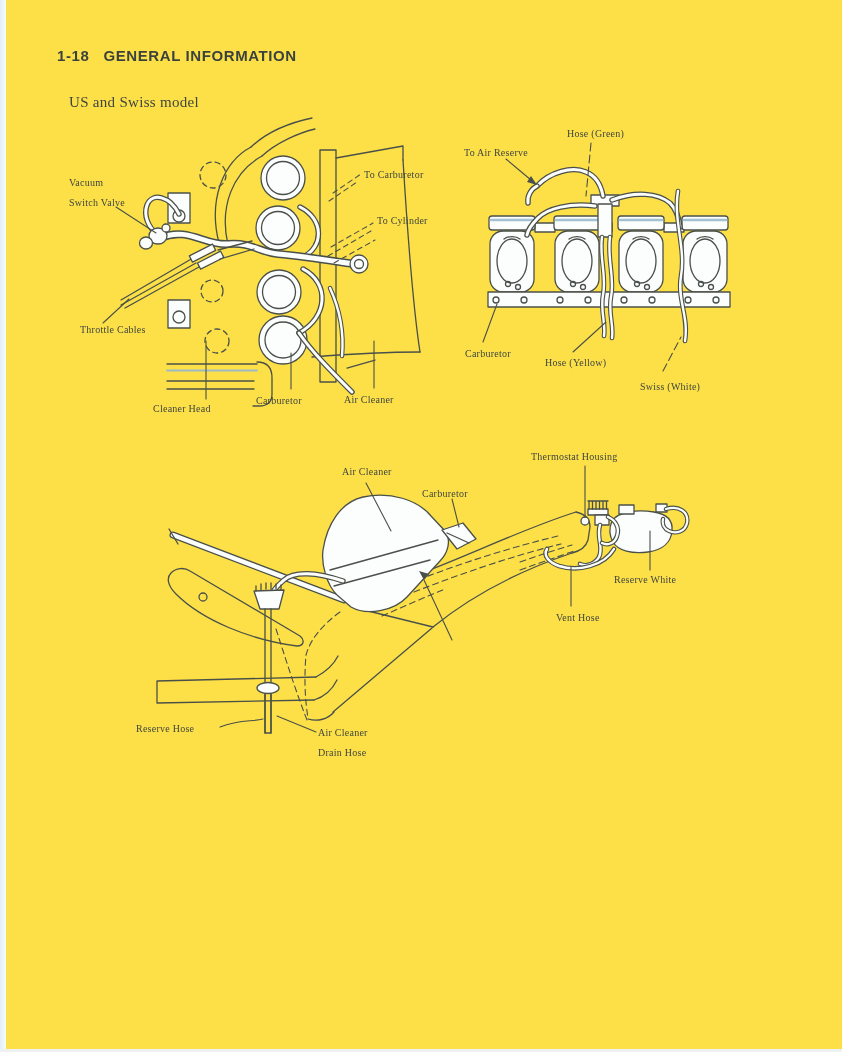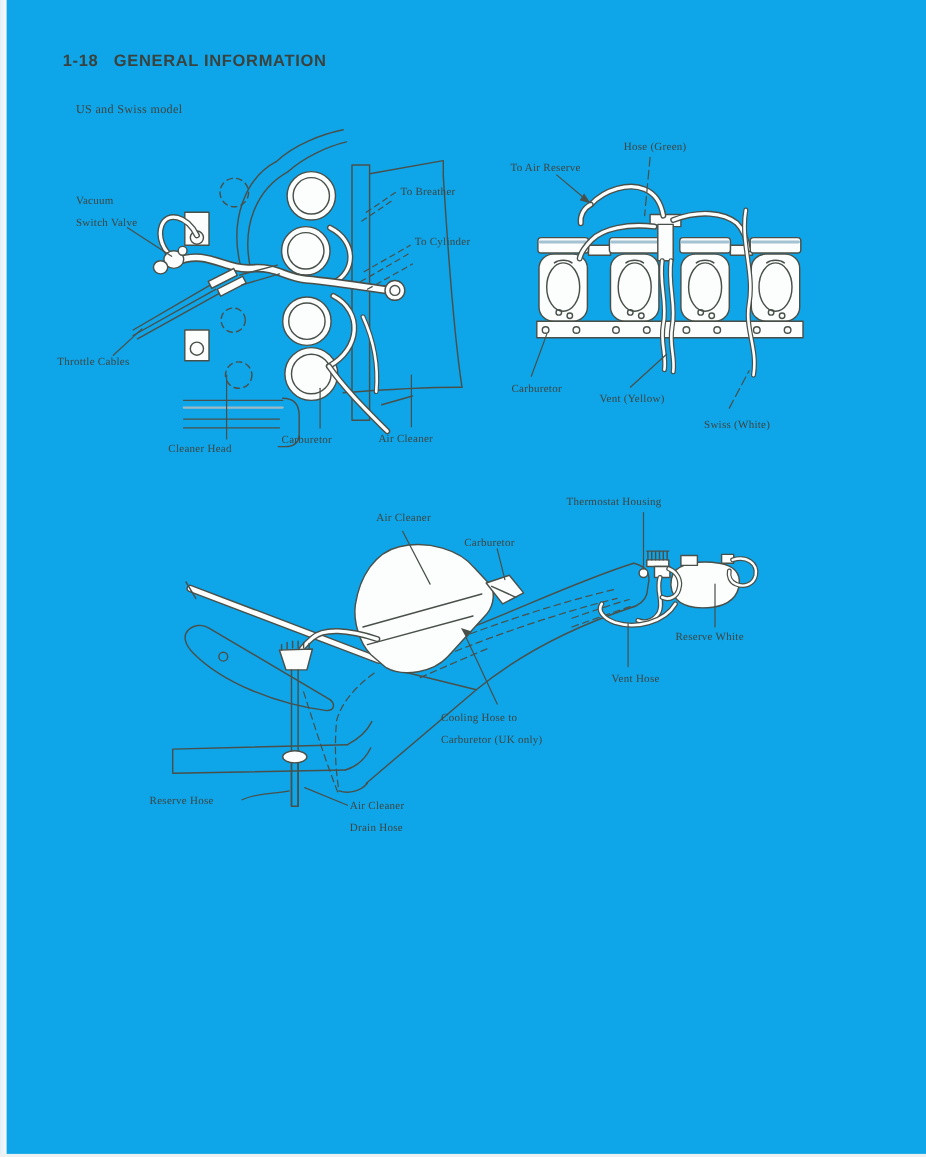--- a/index.html
+++ b/index.html
@@ -1,37 +1,37 @@
 <!DOCTYPE html>
 <html><head>
 <meta charset="utf-8">
 <style>
   html,body{margin:0;padding:0;background:#ffffff;}
   #page{
     position:relative; width:842px; height:1052px;
-    background:#0ea5e9; overflow:hidden;
+    background:#fde047; overflow:hidden;
     font-family:"Liberation Serif", serif;
   }
   #scan-edge-left{
     position:absolute; left:0; top:0; width:6px; height:1052px;
     background:linear-gradient(90deg,#e3eff5,#f6fafb); 
   }
   #scan-edge-bottom{
     position:absolute; left:0; bottom:0; width:842px; height:3px;
     background:#eef1f2;
   }
   .hdr{
     position:absolute; left:57px; top:47px;
     font-family:"Liberation Sans", sans-serif;
     font-size:15px; font-weight:bold; color:#3a423e; letter-spacing:0.6px;
   }
   .hdr .sect{ margin-right:14px; }
   .model-note{
     position:absolute; left:69px; top:94px;
-    font-size:11px; color:#3f4641; letter-spacing:0.3px;
+    font-size:15px; color:#3f4641; letter-spacing:0.3px;
   }
   .label{
     position:absolute;
     font-size:10px; line-height:20px; color:#3f4641;
     letter-spacing:0.25px; white-space:pre-line;
   }
   svg.diagram{ position:absolute; overflow:visible; }
 </style>
 </head>
 <body>
@@ -128,25 +128,25 @@
       <path d="M206,341 L206,399"></path>
       <path d="M291,353 L291,389"></path>
       <path d="M374,341 L374,388"></path>
       <path d="M333,193 L361,174 M329,201 L357,182" stroke-dasharray="5,4"></path>
       <path d="M331,247 L373,223 M328,256 L371,231 M334,263 L375,240" stroke-dasharray="5,4"></path>
     </g>
   </svg>
 
   <div class="label" style="left:69px;  top:173px">Vacuum
 Switch Valve</div>
-  <div class="label" style="left:52px;  top:320px">Throttle Cables</div>
+  <div class="label" style="left:80px;  top:320px">Throttle Cables</div>
   <div class="label" style="left:153px; top:399px">Cleaner Head</div>
   <div class="label" style="left:256px; top:391px">Carburetor</div>
   <div class="label" style="left:344px; top:390px">Air Cleaner</div>
-  <div class="label" style="left:364px; top:165px">To Breather</div>
+  <div class="label" style="left:364px; top:165px">To Carburetor</div>
   <div class="label" style="left:377px; top:211px">To Cylinder</div>
 
   <svg class="diagram" style="left:450px; top:115px; width:345px; height:280px" viewBox="450 115 345 280" fill="none" stroke="#49504a" stroke-width="1.3" stroke-linecap="round" stroke-linejoin="round">
 
     <g>
       <g fill="#fcfdfd">
         <rect x="535" y="223" width="20" height="9"></rect>
         <rect x="600" y="223" width="12" height="9"></rect>
         <rect x="664" y="223" width="20" height="9"></rect>
       </g>
@@ -235,21 +235,21 @@
       <path d="M591,143 L586,196" stroke-dasharray="8,4"></path>
       <path d="M483,342 L497,304"></path>
       <path d="M573,352 L606,322"></path>
       <path d="M663,371 L681,337" stroke-dasharray="8,4"></path>
     </g>
   </svg>
 
   <div class="label" style="left:464px; top:143px">To Air Reserve</div>
   <div class="label" style="left:567px; top:124px">Hose (Green)</div>
   <div class="label" style="left:465px; top:344px">Carburetor</div>
-  <div class="label" style="left:545px; top:353px">Vent (Yellow)</div>
+  <div class="label" style="left:545px; top:353px">Hose (Yellow)</div>
   <div class="label" style="left:640px; top:377px">Swiss (White)</div>
 
   <svg class="diagram" style="left:130px; top:440px; width:600px; height:330px" viewBox="130 440 600 330" fill="none" stroke="#49504a" stroke-width="1.3" stroke-linecap="round" stroke-linejoin="round">
 
     <g>
       <path d="M173,535 L344,600" stroke-width="7"></path>
       <path d="M173,535 L344,600" stroke="#fcfdfd" stroke-width="4.4"></path>
       <path d="M169,529 L178,544"></path>
       <path d="M171,573 C176,568 184,567 190,571 L300,636 C305,640 304,646 297,646 C250,640 202,620 176,594 C168,586 166,578 171,573 Z"></path>
       <circle cx="203" cy="597" r="4"></circle>
@@ -330,21 +330,19 @@
       <path d="M571,567 L571,606"></path>
       <path d="M424,580 L452,640"></path>
       <path d="M424,580 L419,571 L429,574 Z" fill="#49504a" stroke="none"></path>
       <path d="M220,727 C240,719 252,722 263,719"></path>
       <path d="M316,732 L277,716"></path>
     </g>
   </svg>
 
   <div class="label" style="left:342px; top:462px">Air Cleaner</div>
   <div class="label" style="left:422px; top:484px">Carburetor</div>
-  <div class="label" style="left:515px; top:447px">Thermostat Housing</div>
+  <div class="label" style="left:531px; top:447px">Thermostat Housing</div>
   <div class="label" style="left:614px; top:570px">Reserve White</div>
   <div class="label" style="left:556px; top:608px">Vent Hose</div>
-  <div class="label" style="left:401px; top:643px">Cooling Hose to
-Carburetor (UK only)</div>
   <div class="label" style="left:136px; top:719px">Reserve Hose</div>
   <div class="label" style="left:318px; top:723px">Air Cleaner
 Drain Hose</div>
 </div>
 
 </body></html>

